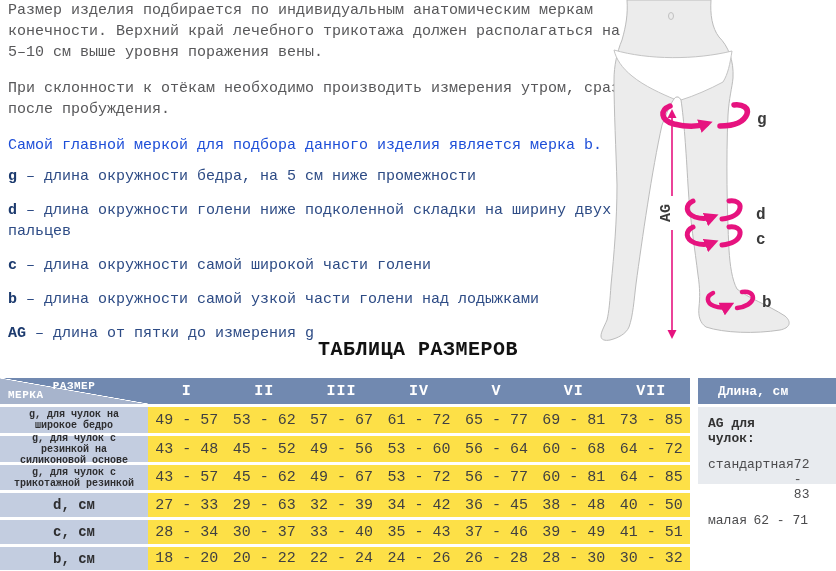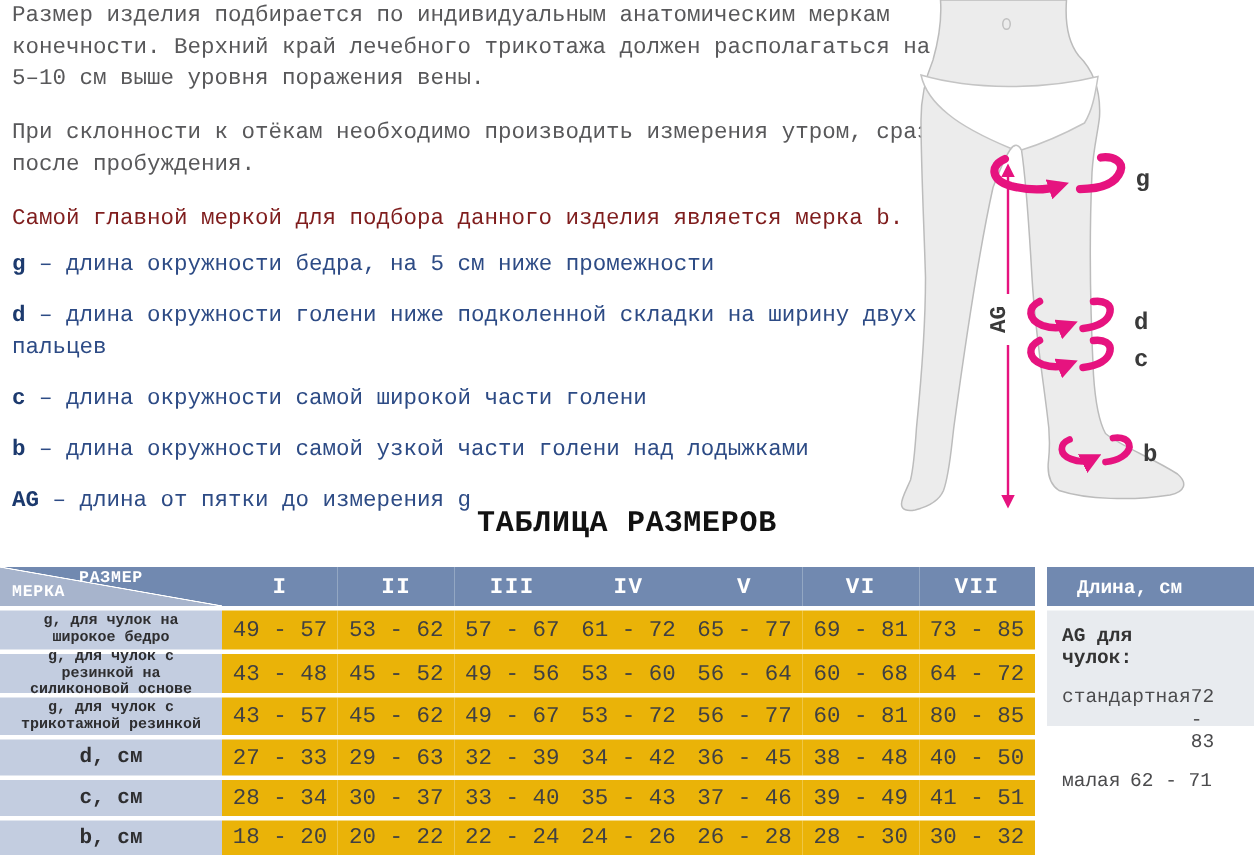--- a/index.html
+++ b/index.html
@@ -3,21 +3,21 @@
 <meta charset="utf-8">
 <style>
   html,body{margin:0;padding:0;background:#fff;}
   .page{
     position:relative;width:836px;height:571px;background:#ffffff;
     font-family:Liberation Mono, monospace;overflow:hidden;
   }
   
   .intro{position:absolute;left:8px;top:0;width:628px;}
   .intro p{margin:0 0 15px 0;font-size:15px;line-height:21px;color:#58585a;}
-  .intro p.highlight{color:#7f1d1d;margin-top:14px;}
+  .intro p.highlight{color:#1d4ed8;margin-top:14px;}
   
   .measure-list{position:absolute;left:8px;top:166px;width:640px;list-style:none;margin:0;padding:0;}
   .measure-list li{margin-bottom:13px;font-size:15px;line-height:21px;color:#2d4b85;}
   .measure-list b{color:#1c3a6e;font-weight:bold;}
   
   .diagram{position:absolute;left:600px;top:0;width:236px;height:345px;}
   
   .table-title{position:absolute;left:0;top:338px;width:836px;margin:0;text-align:center;
     font-size:20px;font-weight:bold;color:#121212;letter-spacing:.5px;}
   
@@ -34,21 +34,21 @@
       linear-gradient(to left bottom, rgba(255,255,255,0) 48.8%, #ffffff 49.6%, #ffffff 50.4%, rgba(255,255,255,0) 51.2%),
       linear-gradient(to left bottom, #7189b0 50%, #a7b4cc 50%);
   }
   .corner .top-word{position:absolute;top:2px;left:0;width:100%;text-align:center;
     font-size:11px;font-weight:bold;color:#fff;letter-spacing:.5px;}
   .corner .bottom-word{position:absolute;bottom:3px;left:8px;
     font-size:11px;font-weight:bold;color:#fff;letter-spacing:.5px;}
   .rowlabel{background:#c3cde0;color:#2e2e30;text-align:center;}
   .rowlabel.small{font-size:10px;font-weight:bold;line-height:11px;padding:0 6px;}
   .rowlabel.big{font-size:14px;font-weight:bold;}
-  .val{background:#eab308;color:#404042;font-size:15px;}
+  .val{background:#fde047;color:#404042;font-size:15px;}
   
   .length-panel{position:absolute;left:698px;top:378px;width:138px;}
   .length-panel .lp-head{height:26px;background:#7189b0;color:#fff;font-weight:bold;
     font-size:13px;display:flex;align-items:center;padding-left:20px;box-sizing:border-box;}
   .length-panel .lp-body{margin-top:3px;background:#e8ebef;padding:9px 28px 10px 10px;box-sizing:border-box;height:77px;}
   .lp-sub{font-size:13px;font-weight:bold;color:#333;}
   .lp-row{display:flex;justify-content:space-between;margin-top:11px;font-size:13px;color:#4b4b4d;}
 </style>
 </head>
 <body>
@@ -164,21 +164,21 @@
     <div class="cell val">60 - 68</div>
     <div class="cell val">64 - 72</div>
 
     <div class="cell rowlabel small">g, для чулок с трикотажной резинкой</div>
     <div class="cell val">43 - 57</div>
     <div class="cell val">45 - 62</div>
     <div class="cell val">49 - 67</div>
     <div class="cell val">53 - 72</div>
     <div class="cell val">56 - 77</div>
     <div class="cell val">60 - 81</div>
-    <div class="cell val">80 - 85</div>
+    <div class="cell val">64 - 85</div>
 
     <div class="cell rowlabel big">d, см</div>
     <div class="cell val">27 - 33</div>
     <div class="cell val">29 - 63</div>
     <div class="cell val">32 - 39</div>
     <div class="cell val">34 - 42</div>
     <div class="cell val">36 - 45</div>
     <div class="cell val">38 - 48</div>
     <div class="cell val">40 - 50</div>
 

